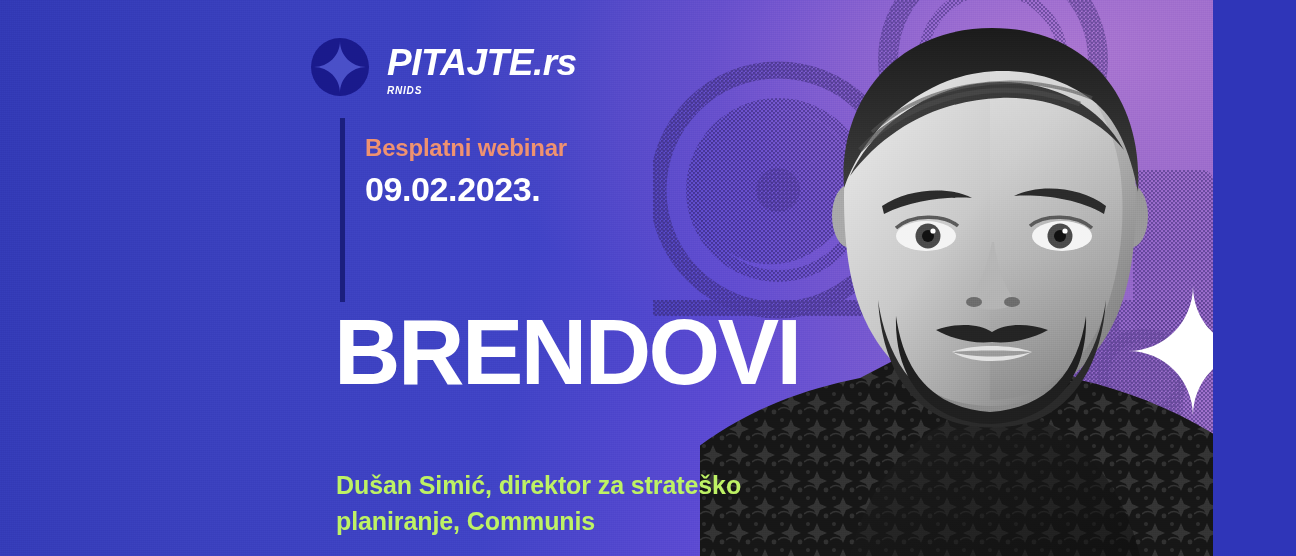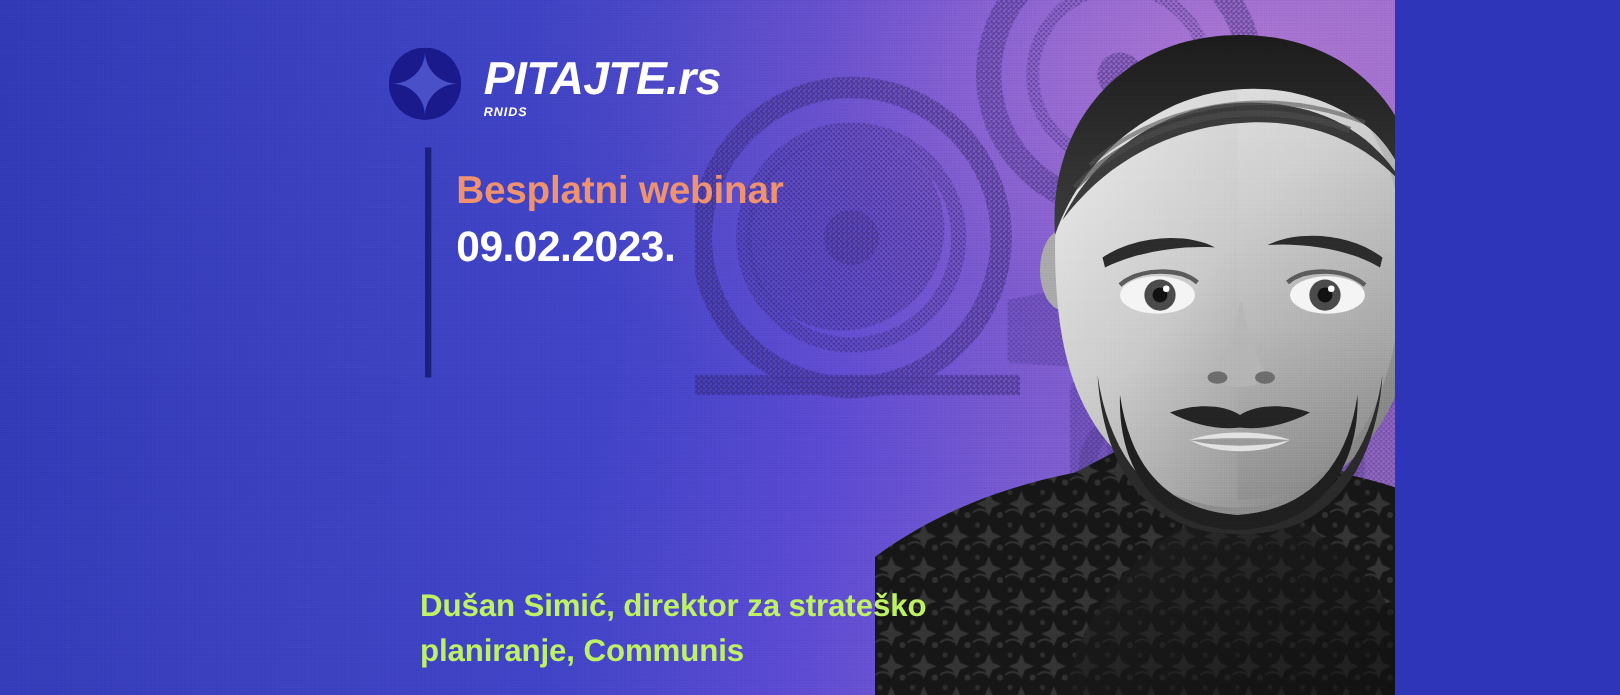--- a/index.html
+++ b/index.html
@@ -2,21 +2,21 @@
 <html><head>
 <meta charset="utf-8">
 <style>
   html,body{margin:0;padding:0;}
   body{
     width:1296px;height:556px;overflow:hidden;
     font-family:"Liberation Sans", sans-serif;
     background:#2f35b8;
   }
   #banner{
-    position:relative;width:1116px;height:556px;overflow:hidden;
+    position:relative;width:1213px;height:556px;overflow:hidden;
     background:#3a40be;
   }
   
   .bg-base{
     position:absolute;inset:0;
     background:linear-gradient(100deg,
       #3239b5 0%,
       #3a40be 22%,
       #4043c6 44%,
       #5b4ad2 60%,
@@ -70,21 +70,21 @@
 
   
   .vrule{
     position:absolute;left:340px;top:118px;width:5px;height:184px;
     background:#1b1f7e;
   }
 
   
   .meta{position:absolute;left:365px;top:134px;}
   .meta-kicker{
-    color:#ef9270;font-size:31px;font-weight:bold;line-height:1.18;
+    color:#ef9270;font-size:24px;font-weight:bold;line-height:1.18;
     letter-spacing:-.2px;white-space:nowrap;
   }
   .meta-date,.meta-time{
     color:#ffffff;font-size:34px;font-weight:bold;line-height:1.25;
     letter-spacing:-.4px;white-space:nowrap;
   }
   .meta-date{margin-top:6px;}
 
   
   .headline{
@@ -267,17 +267,18 @@
   </div>
 
   <div class="vrule"></div>
 
   <div class="meta">
     <div class="meta-kicker">Besplatni webinar</div>
     <div class="meta-date">09.02.2023.</div>
   </div>
 
   <div class="headline">
+    <span>BRENDOVI</span>
   </div>
 
   <div class="subtitle">Dušan Simić, direktor za strateško planiranje, Communis</div>
 
 </div>
 
 </body></html>

